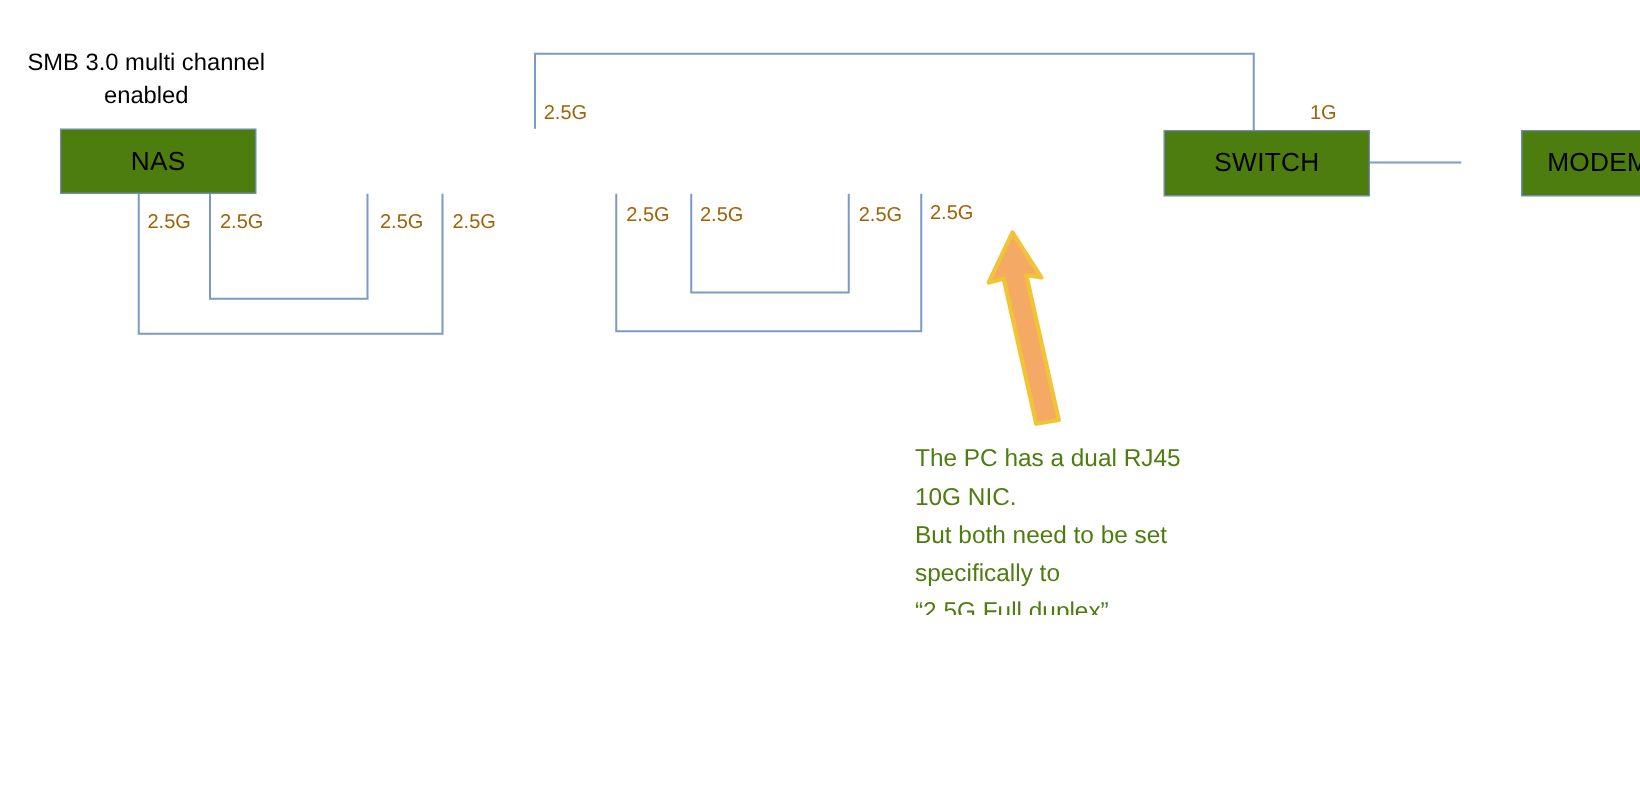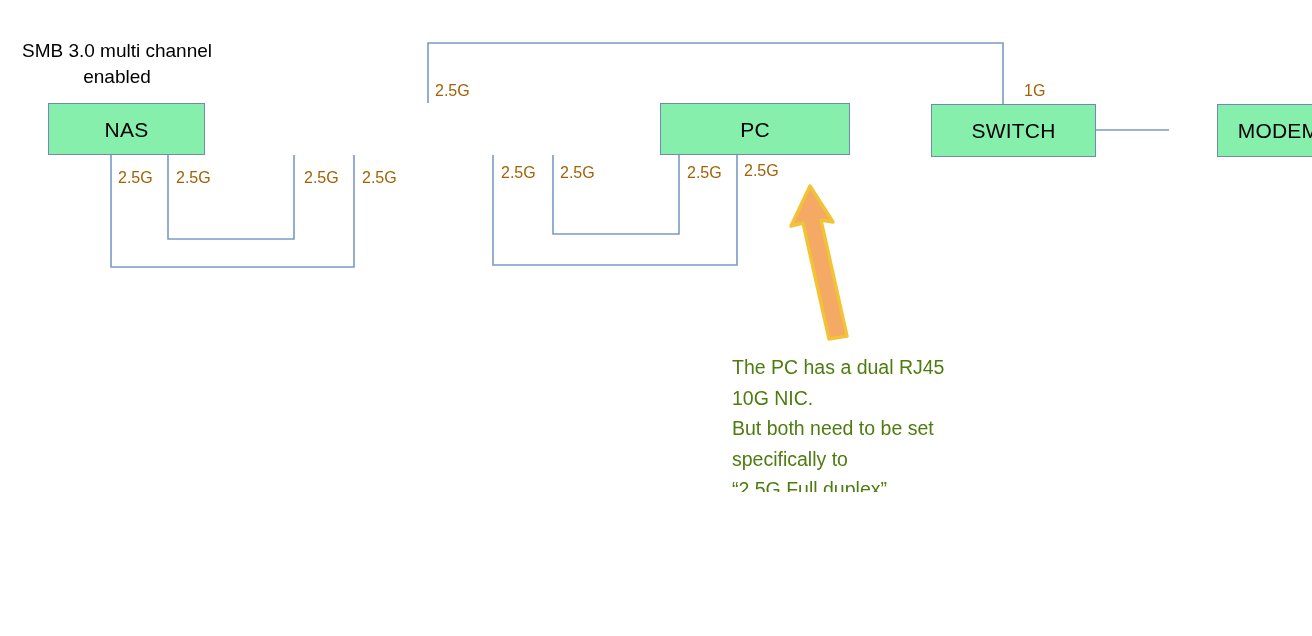--- a/index.html
+++ b/index.html
@@ -16,21 +16,21 @@
     position: relative;
     width: 1312px;
     height: 492px;
     background: #ffffff;
     overflow: hidden;
   }
   
   .node {
     position: absolute;
     box-sizing: border-box;
-    background: #86efac;
+    background: #4d7c0f;
     border: 1px solid #6f8ab4;
     display: flex;
     align-items: center;
     justify-content: center;
     font-size: 21px;
     line-height: 1;
     color: #000000;
     letter-spacing: 0.2px;
   }
   
@@ -97,35 +97,32 @@
   </svg>
 
   <div class="headline" style="left:6px; top:38px; width:222px;">SMB 3.0 multi channel
 enabled</div>
 
   <div class="node" style="left:48px; top:103px; width:157px; height:52px;">
     <span>NAS</span>
   </div>
 
 
-  <div class="node" style="left:660px; top:103px; width:190px; height:52px;">
-    <span>PC</span>
-  </div>
 
   <div class="node" style="left:931px; top:104px; width:165px; height:53px;">
     <span>SWITCH</span>
   </div>
 
   <div class="node" style="left:1217px; top:104px; width:123px; height:53px;">
     <span>MODEM</span>
   </div>
 
   <div class="speed" style="left:435px; top:83px;">2.5G</div>
 
-  <div class="speed" style="left:1024px; top:83px;">1G</div>
+  <div class="speed" style="left:1048px; top:83px;">1G</div>
 
   <div class="speed" style="left:118px; top:170px;">2.5G</div>
 
   <div class="speed" style="left:176px; top:170px;">2.5G</div>
 
   <div class="speed" style="left:304px; top:170px;">2.5G</div>
 
   <div class="speed" style="left:362px; top:170px;">2.5G</div>
 
   <div class="speed" style="left:501px; top:165px;">2.5G</div>

